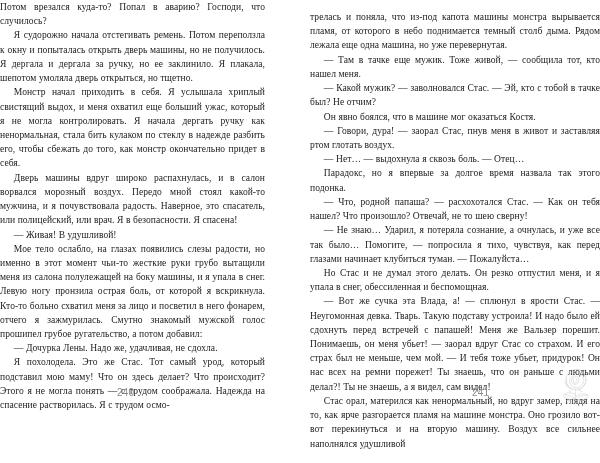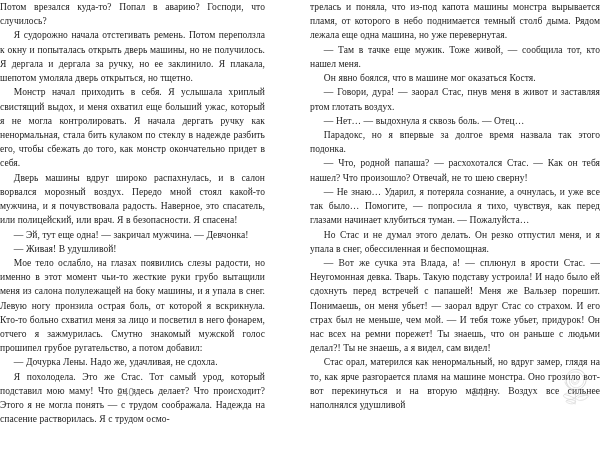--- a/index.html
+++ b/index.html
@@ -44,20 +44,21 @@
     text-align: justify;
     font-size: 9.55px;
     line-height: 14.22px;
     letter-spacing: 0.005em;
     -webkit-hyphens: auto;
     hyphens: auto;
     word-spacing: 0.01em;
   }
   .page-right .text-column {
     width: 290px;
+    margin-top: 10px;
   }
 
   .text-column p {
     margin: 0;
     text-indent: 1.45em;
     text-align: justify;
   }
   .text-column p.no-indent {
     text-indent: 0;
   }
@@ -96,33 +97,33 @@
 <body>
 
 <div class="spread">
 
   <div class="page page-left">
     <div class="text-column">
       <p class="no-indent">Потом врезался куда-то? Попал в аварию? Господи, что случилось?</p>
       <p>Я судорожно начала отстегивать ремень. Потом переползла к окну и попыталась открыть дверь машины, но не получилось. Я дергала и дергала за ручку, но ее заклинило. Я плакала, шепотом умоляла дверь открыться, но тщетно.</p>
       <p>Монстр начал приходить в себя. Я услышала хриплый свистящий выдох, и меня охватил еще больший ужас, который я не могла контролировать. Я начала дергать ручку как ненормальная, стала бить кулаком по стеклу в надежде разбить его, чтобы сбежать до того, как монстр окончательно придет в себя.</p>
       <p>Дверь машины вдруг широко распахнулась, и в салон ворвался морозный воздух. Передо мной стоял какой-то мужчина, и я почувствовала радость. Наверное, это спасатель, или полицейский, или врач. Я в безопасности. Я спасена!</p>
-      <p>— Эй, тут еще одна! — закричал мужчина. — Девчонка!</p>
       <p>— Живая! В удушливой!</p>
       <p>Мое тело ослабло, на глазах появились слезы радости, но именно в этот момент чьи-то жесткие руки грубо вытащили меня из салона полулежащей на боку машины, и я упала в снег. Левую ногу пронзила острая боль, от которой я вскрикнула. Кто-то больно схватил меня за лицо и посветил в него фонарем, отчего я зажмурилась. Смутно знакомый мужской голос прошипел грубое ругательство, а потом добавил:</p>
       <p>— Дочурка Лены. Надо же, удачливая, не сдохла.</p>
       <p>Я похолодела. Это же Стас. Тот самый урод, который подставил мою маму! Что он здесь делает? Что происходит? Этого я не могла понять — с трудом соображала. Надежда на спасение растворилась. Я с трудом осмо-</p>
     </div>
     <div class="page-number">240</div>
   </div>
 
   <div class="page page-right">
     <div class="text-column">
       <p class="no-indent">трелась и поняла, что из-под капота машины монстра вырывается пламя, от которого в небо поднимается темный столб дыма. Рядом лежала еще одна машина, но уже перевернутая.</p>
       <p>— Там в тачке еще мужик. Тоже живой, — сообщила тот, кто нашел меня.</p>
+      <p>— Какой мужик? — заволновался Стас. — Эй, кто с тобой в тачке был? Не отчим?</p>
       <p>Он явно боялся, что в машине мог оказаться Костя.</p>
       <p>— Говори, дура! — заорал Стас, пнув меня в живот и заставляя ртом глотать воздух.</p>
       <p>— Нет… — выдохнула я сквозь боль. — Отец…</p>
       <p>Парадокс, но я впервые за долгое время назвала так этого подонка.</p>
       <p>— Что, родной папаша? — расхохотался Стас. — Как он тебя нашел? Что произошло? Отвечай, не то шею сверну!</p>
       <p>— Не знаю… Ударил, я потеряла сознание, а очнулась, и уже все так было… Помогите, — попросила я тихо, чувствуя, как перед глазами начинает клубиться туман. — Пожалуйста…</p>
       <p>Но Стас и не думал этого делать. Он резко отпустил меня, и я упала в снег, обессиленная и беспомощная.</p>
       <p>— Вот же сучка эта Влада, а! — сплюнул в ярости Стас. — Неугомонная девка. Тварь. Такую подставу устроила! И надо было ей сдохнуть перед встречей с папашей! Меня же Вальзер порешит. Понимаешь, он меня убьет! — заорал вдруг Стас со страхом. И его страх был не меньше, чем мой. — И тебя тоже убьет, придурок! Он нас всех на ремни порежет! Ты знаешь, что он раньше с людьми делал?! Ты не знаешь, а я видел, сам видел!</p>
       <p>Стас орал, матерился как ненормальный, но вдруг замер, глядя на то, как ярче разгорается пламя на машине монстра. Оно грозило вот-вот перекинуться и на вторую машину. Воздух все сильнее наполнялся удушливой</p>
     </div>

